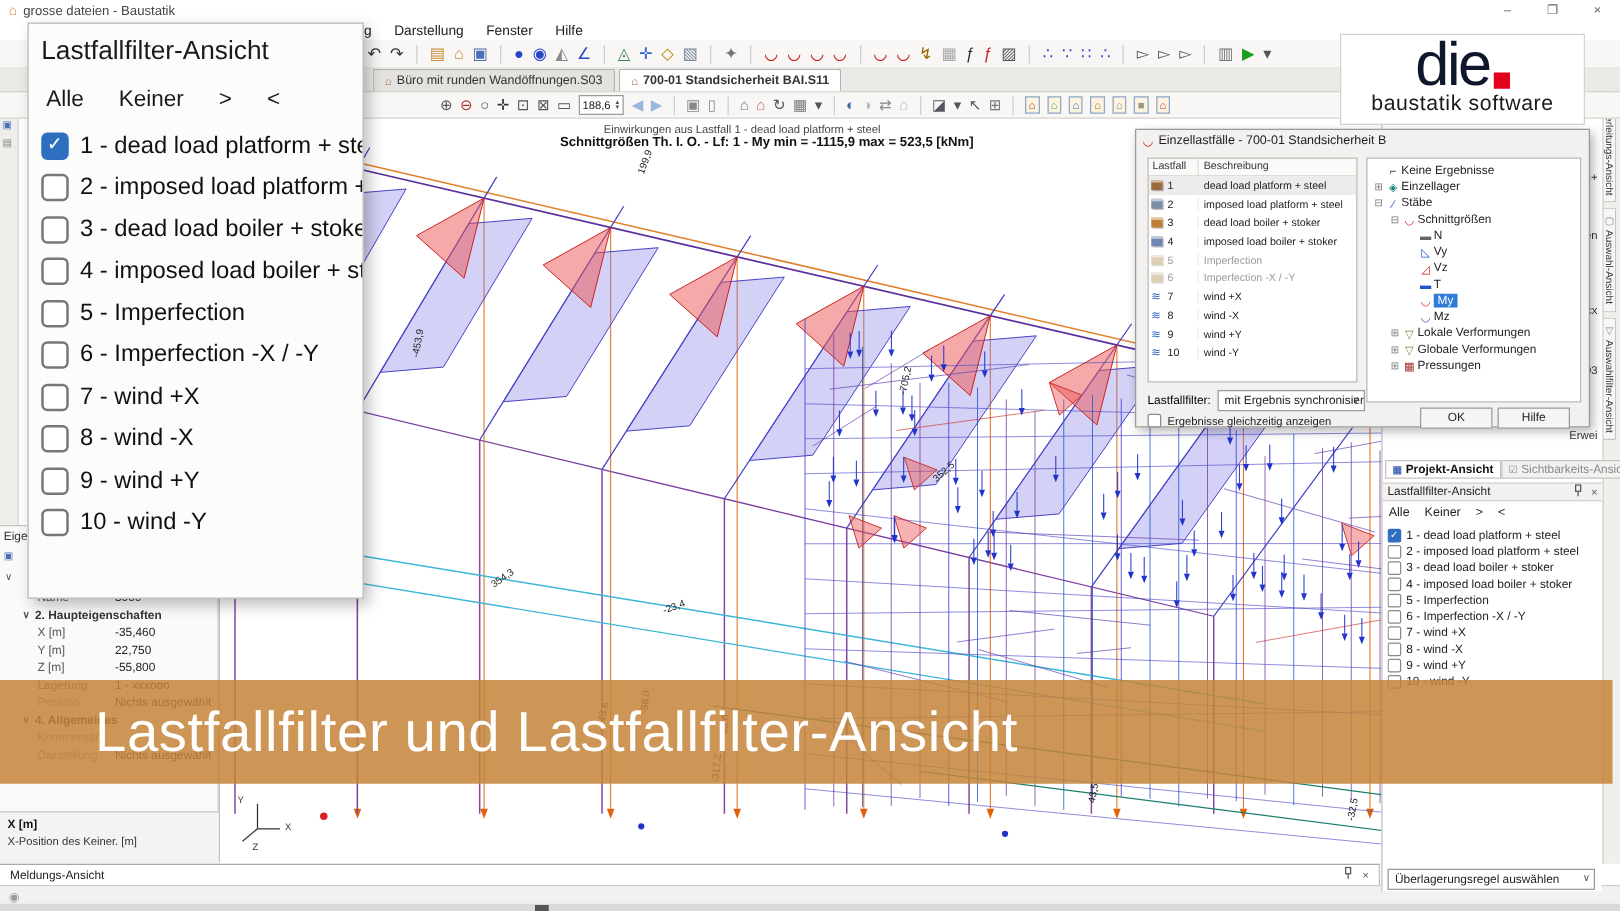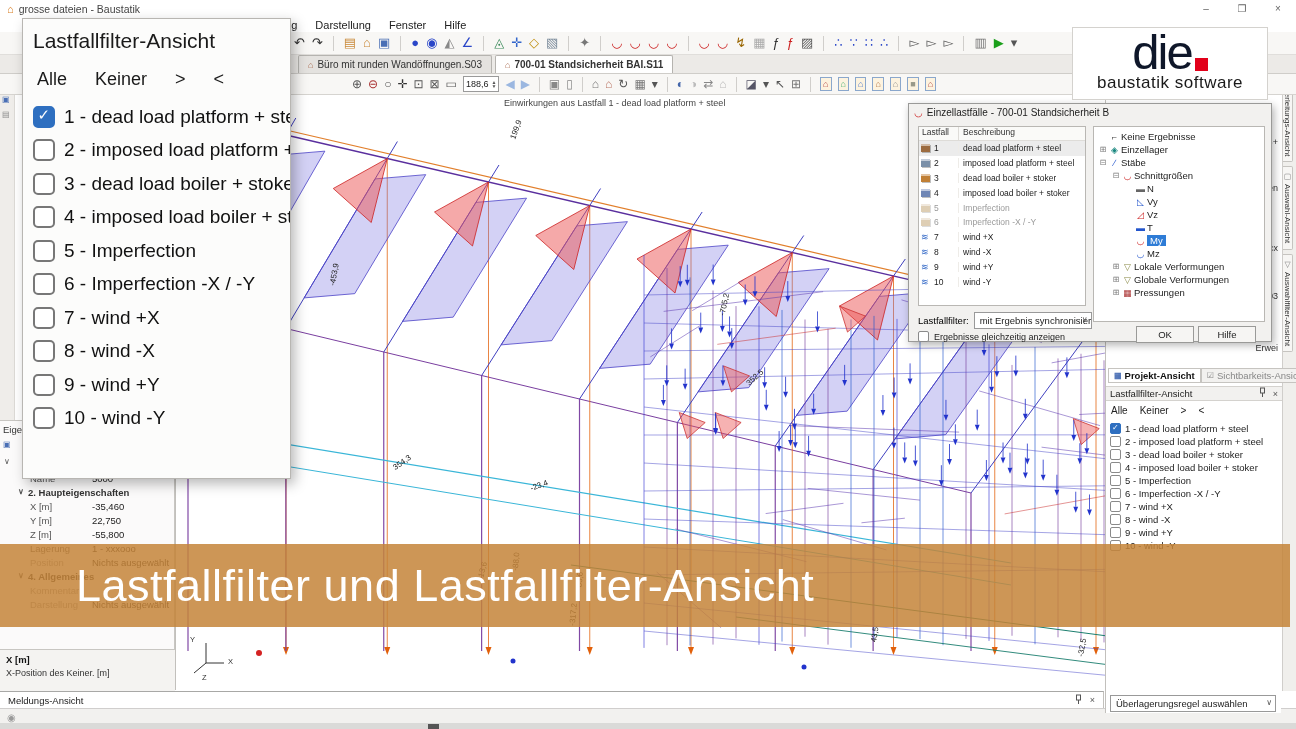--- a/index.html
+++ b/index.html
@@ -36,21 +36,21 @@
   .prow .vl{font-weight:normal;color:#222}
   .prow.section{font-weight:bold;color:#333}
   .prow.section .ch{margin-left:2px;font-size:8px;color:#555;width:10px}
   .prow.muted .lb{color:#999}
   #props-desc{position:absolute;left:0;top:228px;width:175px;height:43px;border-top:1px solid #c8c6c2;background:#f4f3f1;padding:4px 6px;box-sizing:border-box}
   #props-desc .t{font-weight:bold;font-size:9.5px;color:#111}
   #props-desc .d{font-size:9px;color:#333;margin-top:3px}
   
   #viewport{position:absolute;left:175px;top:95px;width:1105px;height:595px;background:#fff;border-left:1px solid #c2c0bc;z-index:1;overflow:hidden}
   #model-svg{position:absolute;left:0;top:0}
-  .anno1{position:absolute;left:328px;top:3px;font-size:9px;color:#444;white-space:nowrap}
+  .anno1{position:absolute;left:307px;top:3px;font-size:9px;color:#444;white-space:nowrap}
   .anno2{position:absolute;left:272px;top:13px;font-size:10.5px;font-weight:bold;color:#111;white-space:nowrap}
   .vlabel{position:absolute;font-size:8px;color:#222;white-space:nowrap}
   .axlab{position:absolute;font-size:7.5px;color:#333}
   
   #sidebar{position:absolute;left:1105px;top:95px;width:176px;height:618px;background:#fff;border-left:1px solid #c2c0bc;font-size:10px;z-index:3;box-sizing:border-box}
   .frag{position:absolute;right:3px;font-size:9px;color:#333;white-space:nowrap}
   #side-tabs{position:absolute;left:2px;top:272px;height:16px;display:flex;align-items:flex-end;font-size:9.5px}
   .stab{display:flex;align-items:center;gap:3px;padding:1px 5px;border:1px solid #c6c4c0;background:#f2f1ef;color:#888;white-space:nowrap;cursor:default}
   .stab.active{background:#fff;color:#111;font-weight:bold}
   #side-head{position:absolute;left:0;top:291px;width:176px;height:15px;background:#f2f1ef;border-top:1px solid #d4d2ce;border-bottom:1px solid #d4d2ce;display:flex;align-items:center;padding:0 4px;box-sizing:border-box;font-size:9.5px;color:#222}
@@ -533,20 +533,21 @@
       <line x1="395" y1="470" x2="1090" y2="562" stroke="#1b7e6e" stroke-width="1" opacity="1"></line>
       <line x1="560" y1="522" x2="1090" y2="590" stroke="#1b7e6e" stroke-width="0.9" opacity="1"></line>
       <circle cx="83" cy="558" r="3" fill="#d42222"></circle>
       <circle cx="337" cy="566" r="2.5" fill="#2233cc"></circle>
       <circle cx="628" cy="572" r="2.5" fill="#2233cc"></circle>
       <line x1="30" y1="548" x2="30" y2="568" stroke="#333" stroke-width="1" opacity="1"></line>
       <line x1="30" y1="568" x2="48" y2="568" stroke="#333" stroke-width="1" opacity="1"></line>
       <line x1="30" y1="568" x2="18" y2="578" stroke="#333" stroke-width="1" opacity="1"></line>
     </svg>
   <div class="anno1">Einwirkungen aus Lastfall 1 - dead load platform + steel</div>
+  <div class="anno2">Schnittgrößen Th. I. O. - Lf: 1 - My min = -1115,9 max = 523,5 [kNm]</div>
   <div id="vlabels">
       <div class="vlabel" style="left: 537px; top: 205px; transform: rotate(-78deg);">-705,2</div>
       <div class="vlabel" style="left: 330px; top: 30px; transform: rotate(-70deg);">199,9</div>
       <div class="vlabel" style="left: 147px; top: 175px; transform: rotate(-80deg);">-453,9</div>
       <div class="vlabel" style="left: 216px; top: 363px; transform: rotate(-35deg);">354,3</div>
       <div class="vlabel" style="left: 354px; top: 386px; transform: rotate(-20deg);">-23,4</div>
       <div class="vlabel" style="left: 569px; top: 278px; transform: rotate(-42deg);">352,5</div>
       <div class="vlabel" style="left: 299px; top: 470px; transform: rotate(-75deg);">13,6</div>
       <div class="vlabel" style="left: 331px; top: 462px; transform: rotate(-85deg);">-88,0</div>
       <div class="vlabel" style="left: 396px; top: 480px; transform: rotate(-85deg);">83,0</div>

